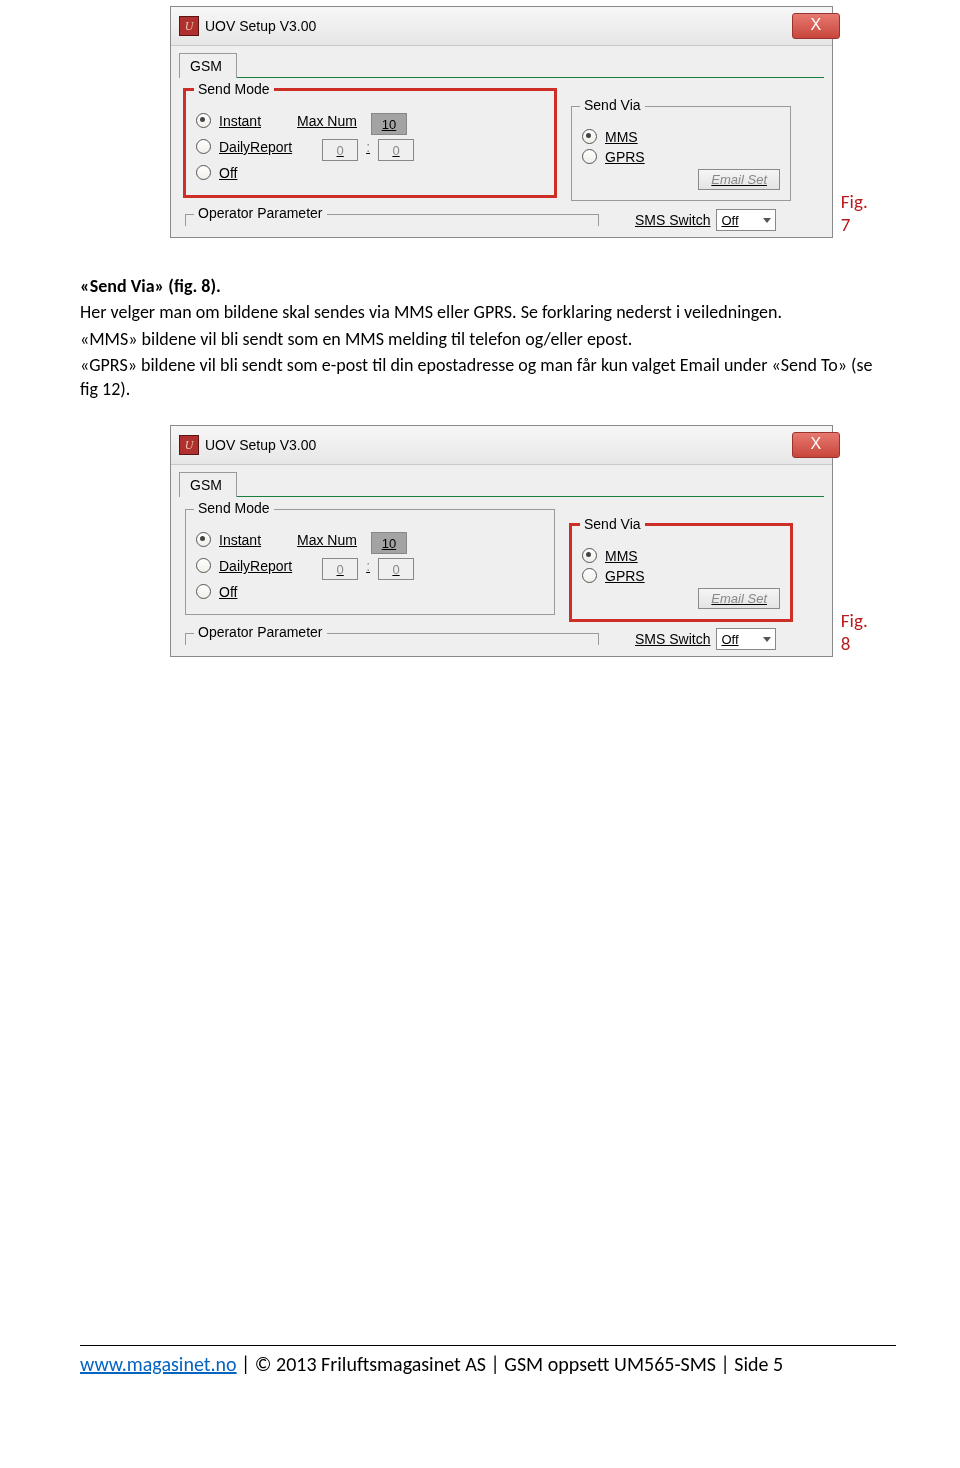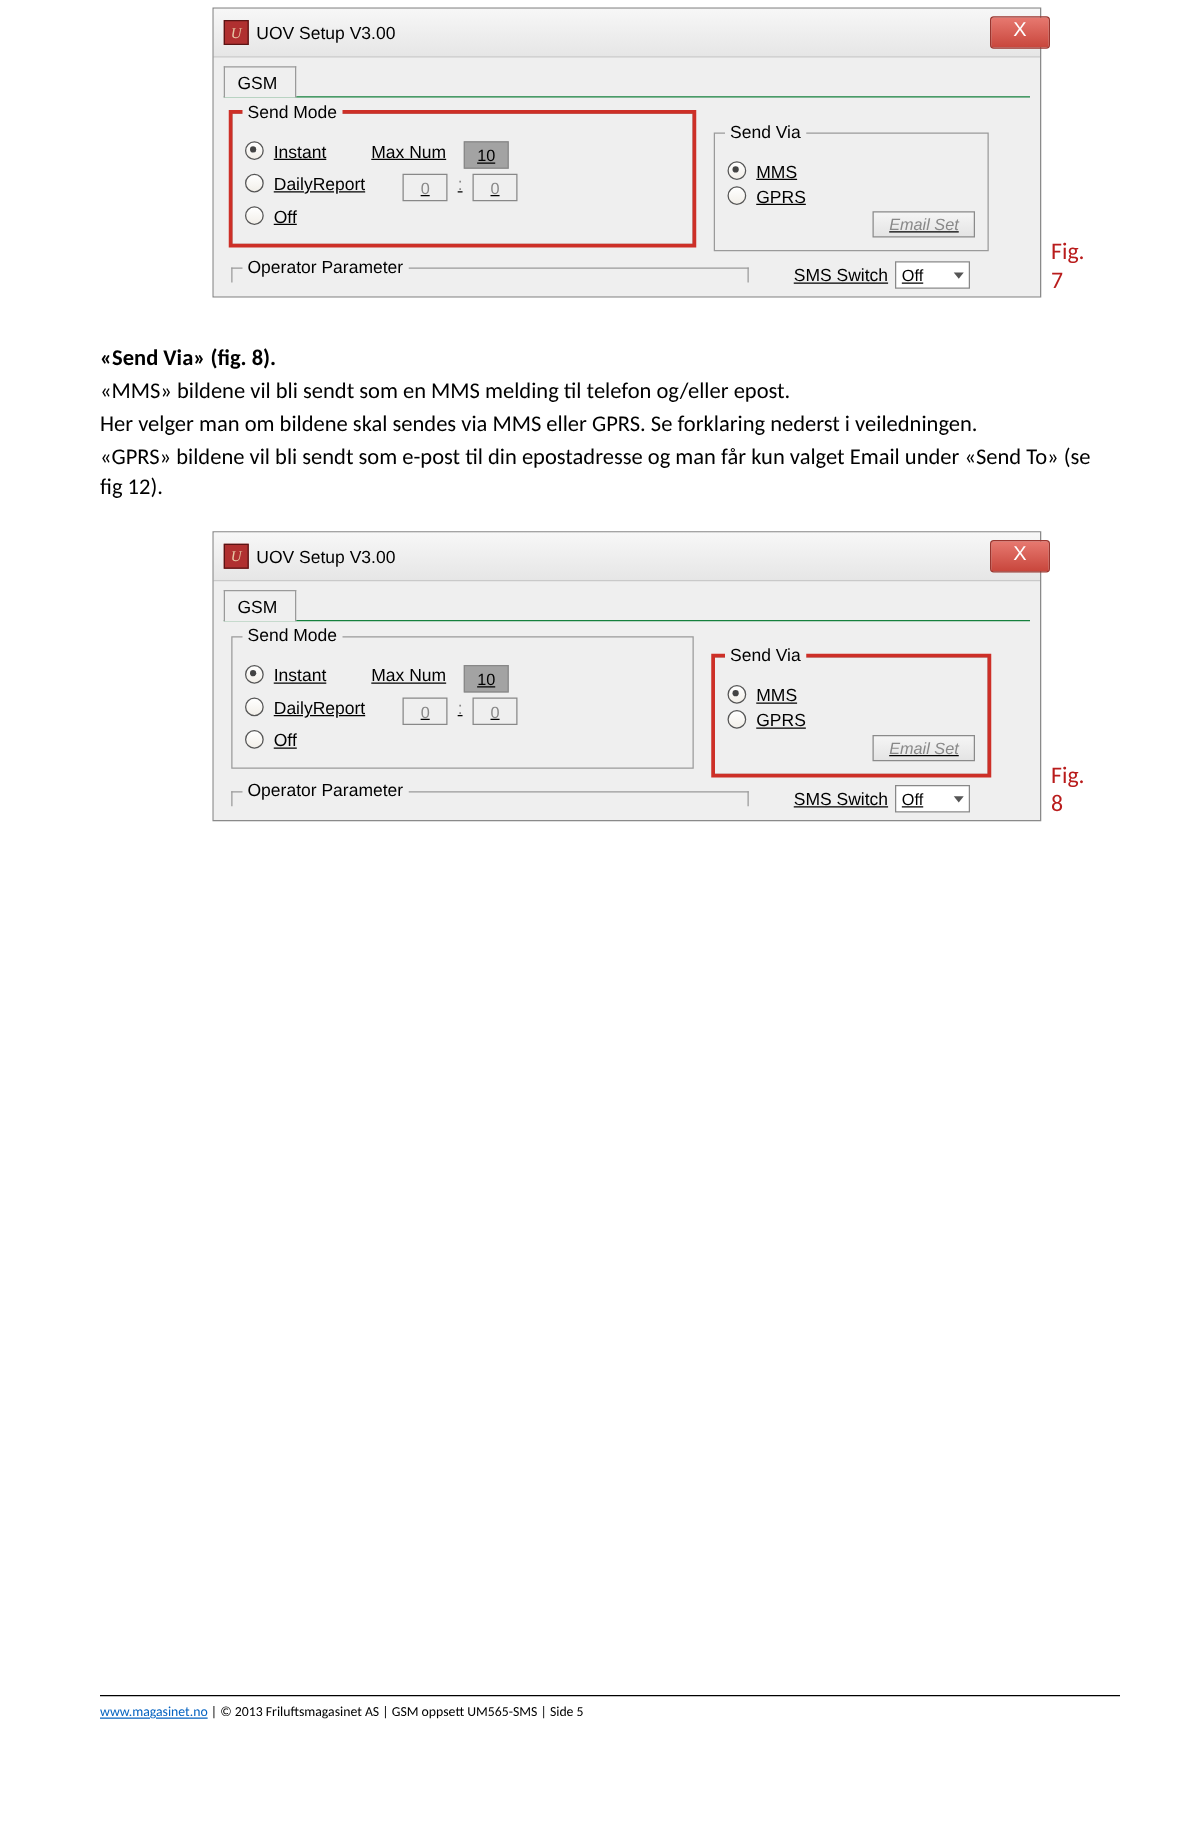--- a/index.html
+++ b/index.html
@@ -193,21 +193,21 @@
   }
   
   .body-text { margin-top: 36px; line-height: 1.35; }
   .body-text p { margin: 2px 0; }
   .bold { font-weight: bold; }
   
   .footer {
     position: absolute;
     bottom: 30px;
     left: 80px; right: 64px;
-    font-size: 11px;
+    font-size: 20px;
   }
   .footer-rule {
     border: none;
     border-top: 1px solid #000;
     margin: 0 0 6px 0;
   }
   .footer-link { color: #0563c1; text-decoration: underline; }
 </style>
 </head>
 <body>
@@ -277,22 +277,22 @@
             </div>
           </div>
         </div>
       </div>
     </div>
     <div class="fig-caption">Fig. 7</div>
   </div>
 
   <div class="body-text">
     <p><span class="bold">«Send Via» (fig. 8).</span></p>
+    <p>Her velger man om bildene skal sendes via MMS eller GPRS. Se forklaring nederst i veiledningen.</p>
     <p>«MMS» bildene vil bli sendt som en MMS melding til telefon og/eller epost.</p>
-    <p>Her velger man om bildene skal sendes via MMS eller GPRS. Se forklaring nederst i veiledningen.</p>
     <p>«GPRS» bildene vil bli sendt som e-post til din epostadresse og man får kun valget Email under «Send To» (se fig 12).</p>
   </div>
 
   <div class="dialog-wrap second">
     <div class="dialog">
       <div class="titlebar">
         <div class="titlebar-left">
           <div class="tb-icon">U</div>
           <div class="tb-title">UOV Setup V3.00</div>
         </div>

